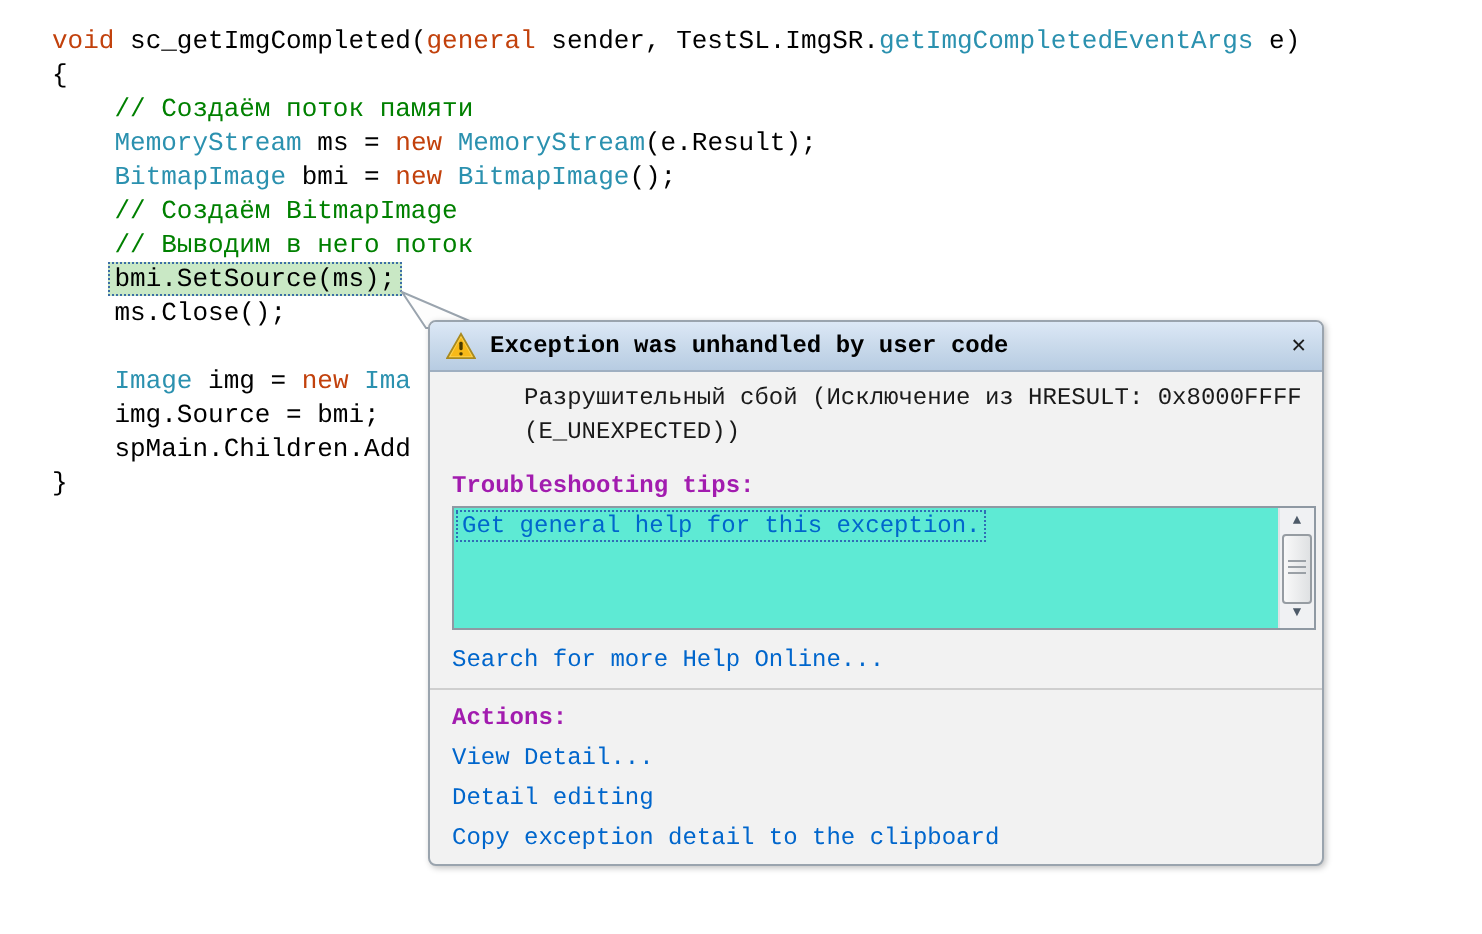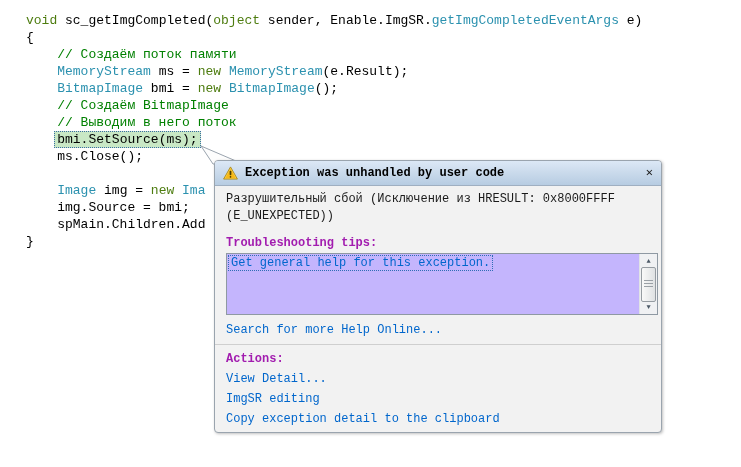--- a/index.html
+++ b/index.html
@@ -4,41 +4,41 @@
 <style>
   html,body{margin:0;padding:0;}
   body{width:741px;height:467px;background:#ffffff;overflow:hidden;position:relative;
        font-family:"Liberation Sans",sans-serif;}
 
   
   #code{position:absolute;left:26px;top:12px;z-index:1;
         font-family:"Liberation Mono","DejaVu Sans Mono",monospace;
         font-size:13px;line-height:17px;color:#000;}
   .cl{white-space:pre;height:17px;}
-  .kw{color:#4d7c0f;}
+  .kw{color:#c2410c;}
   .tp{color:#2b91af;}
   .cm{color:#008000;}
   .hl{background:#c9e8c5;border:1px dotted #3b6ea5;padding:0 2px;margin-left:-3px;font-family:Liberation Mono, monospace;}
 
   
   #pointer{position:absolute;left:0;top:0;z-index:5;pointer-events:none;}
 
   
   #dlg{position:absolute;left:214px;top:160px;width:446px;height:271px;z-index:10;
        background:#f2f2f2;border:1px solid #9aa4ae;border-radius:4px;
        box-shadow:1px 1px 3px rgba(0,0,0,.25);font-size:12px;color:#1a1a1a;font-family:Liberation Mono, monospace;}
   #titlebar{height:24px;border-radius:3px 3px 0 0;display:flex;align-items:center;
        padding:0 8px;border-bottom:1px solid #9fafc1;
        background:linear-gradient(180deg,#dce8f6 0%,#cbdbec 45%,#b7cce2 100%);}
   #titlebar .ttl{flex:1;margin-left:7px;font-weight:bold;color:#000;}
   #titlebar .close{font-weight:bold;font-size:12px;color:#1c1c1c;cursor:default;line-height:12px;}
   #dlgbody{padding:0 8px 0 11px;}
-  .msg{margin-top:5px;line-height:17px;max-width:412px;}
+  .msg{margin-top:5px;line-height:17px;max-width:412px;margin-left:36px;}
   .seclabel{margin-top:11px;line-height:15px;font-weight:bold;color:#a21caf;}
-  .listbox{position:relative;margin-top:2px;width:430px;height:60px;background:#c4b5fd;
+  .listbox{position:relative;margin-top:2px;width:430px;height:60px;background:#5eead4;
        border:1px solid #8f99a3;}
   .tiplink{display:inline-block;margin:1px;padding:0 2px;color:#0066cc;
        border:1px dotted #2f6db5;cursor:pointer;}
   .sbar{position:absolute;top:0;right:0;bottom:0;width:17px;background:#f0f1f3;
        border-left:1px solid #e0e3e6;}
   .sb-up,.sb-down{position:absolute;left:0;right:0;text-align:center;font-size:7px;
        color:#4d5a68;line-height:10px;cursor:default;}
   .sb-up{top:2px;}
   .sb-down{bottom:2px;}
   .sb-thumb{position:absolute;left:1px;top:13px;width:13px;height:33px;border:1px solid #969ca2;
@@ -48,21 +48,21 @@
   .link{color:#0066cc;line-height:15px;cursor:pointer;}
   .searchlink{margin-top:8px;}
   .sep{margin:6px -8px 0 -11px;border:none;border-top:1px solid #cfcfcf;height:0;}
   .actlabel{margin-top:7px;}
   .actlink{margin-top:5px;}
 </style>
 </head>
 <body>
 
 <div id="code">
-  <div class="cl"><span class="kw">void</span><span> sc_getImgCompleted(</span><span class="kw">object</span><span> sender, Enable.ImgSR.</span><span class="tp">getImgCompletedEventArgs</span><span> e)</span></div>
+  <div class="cl"><span class="kw">void</span><span> sc_getImgCompleted(</span><span class="kw">general</span><span> sender, TestSL.ImgSR.</span><span class="tp">getImgCompletedEventArgs</span><span> e)</span></div>
   <div class="cl">{</div>
   <div class="cl cm">    // Создаём поток памяти</div>
   <div class="cl"><span>    </span><span class="tp">MemoryStream</span><span> ms = </span><span class="kw">new</span><span> </span><span class="tp">MemoryStream</span><span>(e.Result);</span></div>
   <div class="cl"><span>    </span><span class="tp">BitmapImage</span><span> bmi = </span><span class="kw">new</span><span> </span><span class="tp">BitmapImage</span><span>();</span></div>
   <div class="cl cm">    // Создаём BitmapImage</div>
   <div class="cl cm">    // Выводим в него поток</div>
   <div class="cl"><span>    </span><span class="hl">bmi.SetSource(ms);</span></div>
   <div class="cl">    ms.Close();</div>
   <div class="cl"></div>
   <div class="cl"><span>    </span><span class="tp">Image</span><span> img = </span><span class="kw">new</span><span> </span><span class="tp">Ima</span></div>
@@ -94,16 +94,16 @@
       <div class="sbar">
         <div class="sb-up">▲</div>
         <div class="sb-thumb"></div>
         <div class="sb-down">▼</div>
       </div>
     </div>
     <div class="link searchlink">Search for more Help Online...</div>
     <hr class="sep">
     <div class="seclabel actlabel">Actions:</div>
     <div class="link actlink">View Detail...</div>
-    <div class="link actlink">ImgSR editing</div>
+    <div class="link actlink">Detail editing</div>
     <div class="link actlink">Copy exception detail to the clipboard</div>
   </div>
 </div>
 
 </body></html>

